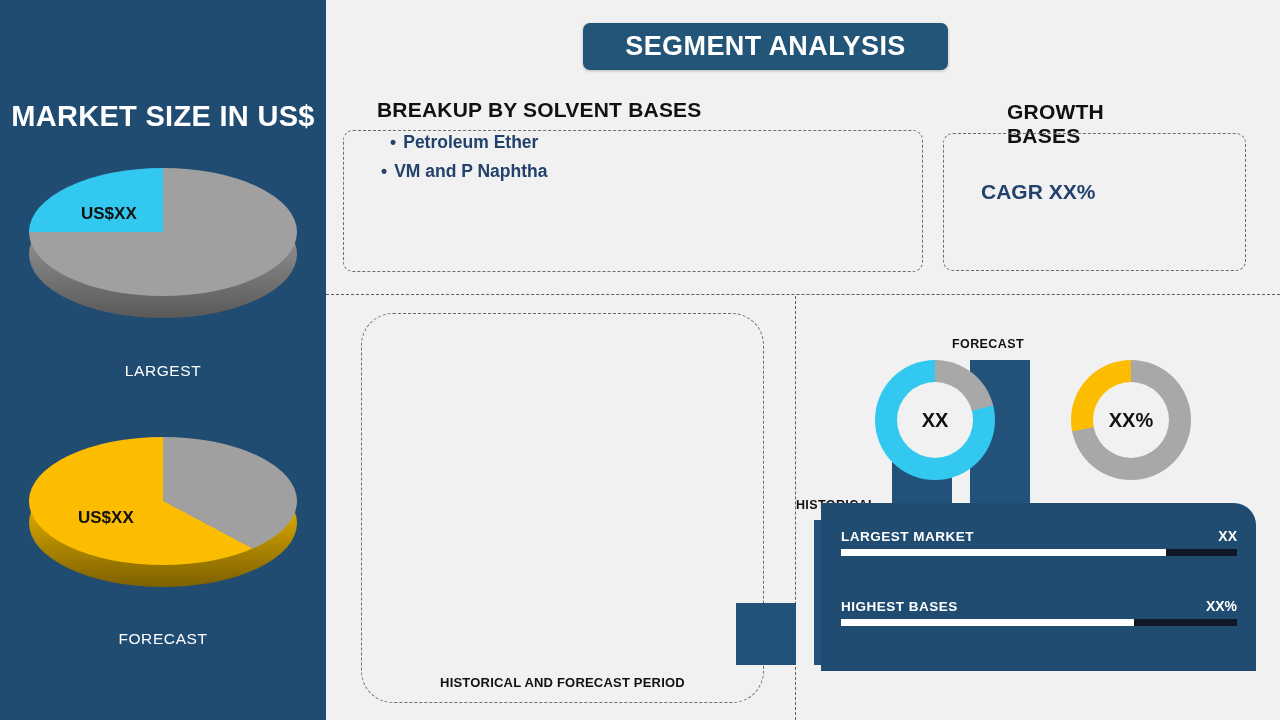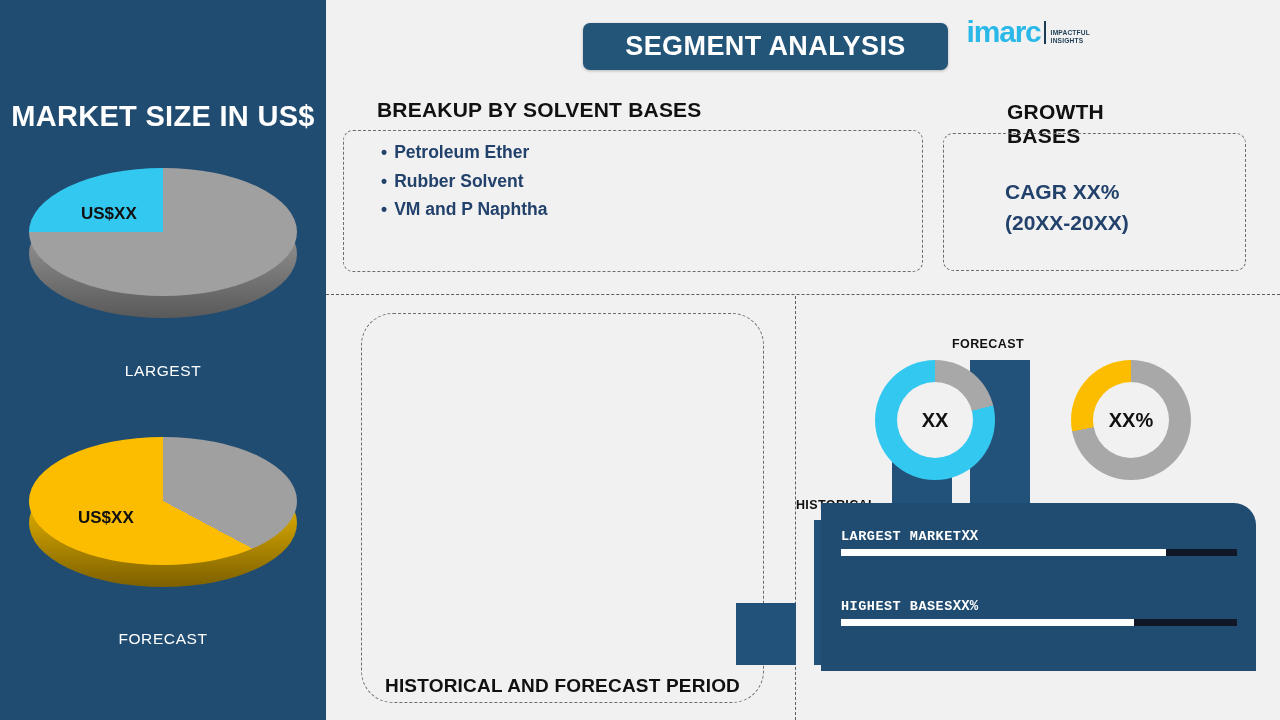--- a/index.html
+++ b/index.html
@@ -61,31 +61,31 @@
   
   .sec-head {
     position:absolute; color:#111; font-size:21px; font-weight:bold; letter-spacing:.2px;
   }
 
   .dashbox {
     position:absolute; border:1.4px dashed #6d6d6d; border-radius:10px; background:transparent;
   }
 
   
-  #solvent-list { position:absolute; left:55px; top:138px; }
+  #solvent-list { position:absolute; left:55px; top:128px;text-align:center; }
   #solvent-list li {
     list-style:none; color:#22416b; font-size:17.5px; font-weight:bold;
     line-height:28.5px; white-space:nowrap;
   }
   #solvent-list li::before { content:"\2022"; margin-right:7px; }
 
   
   #cagr-text {
     position:absolute; left:655px; top:176px; color:#22416b;
-    font-size:21px; font-weight:bold; line-height:31px; white-space:nowrap;margin-left:24px;
+    font-size:21px; font-weight:bold; line-height:31px; white-space:nowrap;
   }
 
   
   #h-div { position:absolute; left:0; top:294px; width:954px; border-top:1.5px dashed #5d5d5d; }
   #v-div { position:absolute; left:469px; top:296px; height:424px; border-left:1.5px dashed #5d5d5d; }
 
   
   #barbox { left:35px; top:313px; width:403px; height:390px; border-radius:32px; }
   #bars { position:absolute; left:402px; top:355px; width:330px; height:310px; }
   .bar {
@@ -96,39 +96,39 @@
     writing-mode:vertical-rl; transform:rotate(180deg);
     color:#fff; font-size:15px; font-weight:bold; letter-spacing:1px;
     margin-bottom:10px;
   }
   .bar-toplabel {
     position:absolute; color:#111; font-size:12.5px; font-weight:bold;
     letter-spacing:.4px; white-space:nowrap; text-align:center;
   }
   #bar-axis-label {
     position:absolute; left:35px; top:675px; width:403px; text-align:center;
-    color:#111; font-size:19px; font-weight:bold; letter-spacing:.2px;
+    color:#111; font-size:13px; font-weight:bold; letter-spacing:.2px;
   }
 
   
   .donut { position:absolute; width:120px; height:120px; }
   .donut .hole {
     position:absolute; left:22px; top:22px; width:76px; height:76px;
     border-radius:50%; background:#f1f1f1;
     display:flex; align-items:center; justify-content:center;
   }
   .donut .hole span { color:#111; font-size:20px; font-weight:bold; }
 
   
   #stats-panel {
     position:absolute; left:495px; top:503px; width:435px; height:168px;
     background:#214c71; border-radius:0 22px 0 0;
   }
   .stat { position:absolute; left:20px; width:396px; }
-  .stat-row { display:flex; align-items:flex-end; justify-content:flex-start;font-family:Liberation Mono, monospace; }
+  .stat-row { display:flex; align-items:flex-end; justify-content:space-between; }
   .stat-label { color:#fff; font-size:13.5px; font-weight:bold; letter-spacing:.5px; }
   .stat-val { color:#fff; font-size:14px; font-weight:bold; }
   .stat-track {
     position:relative; margin-top:5px; height:7px; background:#101828; width:100%;
   }
   .stat-fill { position:absolute; left:0; top:0; height:7px; background:#ffffff; }
 </style>
 </head>
 <body>
 
@@ -154,42 +154,32 @@
   </div>
   <div class="pie-caption" style="top:630px;">FORECAST</div>
 </div>
 
 <div id="right">
 
   <div id="title-badge">
     <span>SEGMENT ANALYSIS</span>
   </div>
 
-  <div id="logo">
-    <div id="logo-mark">imarc</div>
-    <div id="logo-bar"></div>
-    <div id="logo-tag">
-      <div>IMPACTFUL</div>
-      <div>INSIGHTS</div>
-    </div>
-  </div>
 
   <div class="sec-head" style="left:51px; top:98px;">BREAKUP BY SOLVENT BASES</div>
   <div class="dashbox" style="left:17px; top:130px; width:580px; height:142px;"></div>
   <ul id="solvent-list">
     <li>Petroleum Ether</li>
-    <li>Rubber Solvent</li>
     <li>VM and P Naphtha</li>
   </ul>
 
   <div class="sec-head" style="left:681px; top:100px;">GROWTH BASES</div>
   <div class="dashbox" style="left:617px; top:133px; width:303px; height:138px;"></div>
   <div id="cagr-text">
     <div>CAGR XX%</div>
-    <div>(20XX-20XX)</div>
   </div>
 
   <div id="h-div"></div>
   <div id="v-div"></div>
 
   <div class="dashbox" id="barbox"></div>
   <div id="bars">
     <div class="bar" style="left:8px; width:60px; height:62px;"></div>
 
     <div class="bar-toplabel" style="left:58px; top:143px; width:100px;">HISTORICAL</div>

